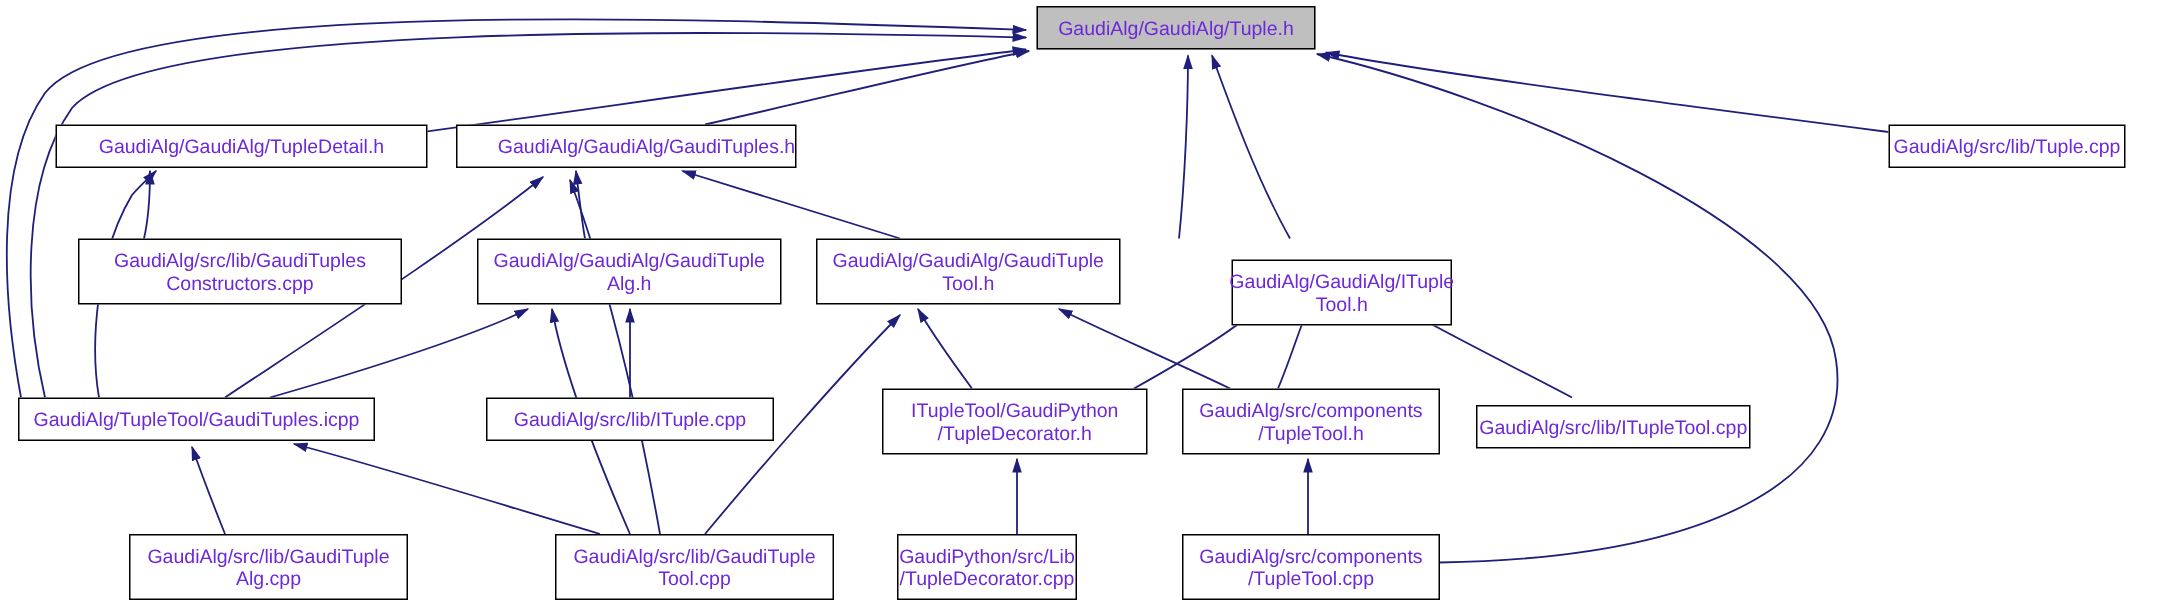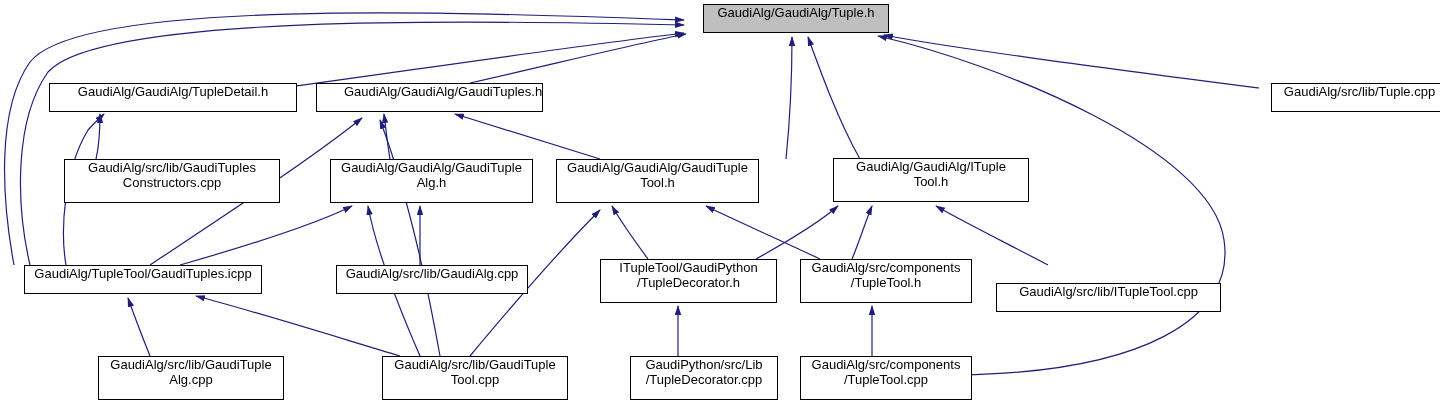--- a/index.html
+++ b/index.html
@@ -19,32 +19,31 @@
     position: absolute;
     left: 0;
     top: 0;
     width: 1440px;
     height: 405px;
   }
   .node {
     position: absolute;
     box-sizing: border-box;
     display: flex;
-    align-items: flex-start;
+    align-items: center;
     justify-content: center;
     text-align: center;
     border: 1px solid #000000;
     background: #ffffff;
-    color: #000000;
+    color: #6d28d9;
     font-size: 13px;
     line-height: 15px;
     letter-spacing: 0px;
     white-space: pre;
     z-index: 5;
-    margin-left: 12px;
   }
   .node.root {
     background: #bfbfbf;
     border: 1px solid #000000;
   }
   .node-label {
     display: block;
     white-space: pre;
   }
 </style>
@@ -85,38 +84,38 @@
         <path d="M 1048,265 C 1010,245 960,220 936,206" fill="none" stroke="#1f1f7a" stroke-width="1.2" marker-end="url(#arrow)"></path>
         <path d="M 756,259 C 790,240 820,222 838,206" fill="none" stroke="#1f1f7a" stroke-width="1.2" marker-end="url(#arrow)"></path>
         <path d="M 872,356 C 872,338 872,320 872,306" fill="none" stroke="#1f1f7a" stroke-width="1.2" marker-end="url(#arrow)"></path>
         <path d="M 470,356 C 500,320 560,250 600,210" fill="none" stroke="#1f1f7a" stroke-width="1.2" marker-end="url(#arrow)"></path>
       </g>
   </svg>
   <div id="nodes-group">
       <div class="node root" style="left: 691px; top: 4px; width: 186px; height: 29px;"><span class="node-label">GaudiAlg/GaudiAlg/Tuple.h</span></div>
       <div class="node" style="left: 37px; top: 83px; width: 248px; height: 29px;"><span class="node-label">GaudiAlg/GaudiAlg/TupleDetail.h</span></div>
       <div class="node" style="left: 304px; top: 83px; width: 227px; height: 29px; padding-left: 27px;"><span class="node-label">GaudiAlg/GaudiAlg/GaudiTuples.h</span></div>
-      <div class="node" style="left: 1259px; top: 83px; width: 177px; height: 29px;"><span class="node-label">GaudiAlg/src/lib/Tuple.cpp</span></div>
+      <div class="node" style="left: 1259px; top: 83px; width: 158px; height: 29px;"><span class="node-label">GaudiAlg/src/lib/Tuple.cpp</span></div>
       <div class="node" style="left: 52px; top: 159px; width: 216px; height: 44px;"><span class="node-label">GaudiAlg/src/lib/GaudiTuples
 Constructors.cpp</span></div>
       <div class="node" style="left: 318px; top: 159px; width: 203px; height: 44px;"><span class="node-label">GaudiAlg/GaudiAlg/GaudiTuple
 Alg.h</span></div>
       <div class="node" style="left: 544px; top: 159px; width: 203px; height: 44px;"><span class="node-label">GaudiAlg/GaudiAlg/GaudiTuple
 Tool.h</span></div>
-      <div class="node" style="left: 821px; top: 158px; width: 196px; height: 44px;"><span class="node-label">GaudiAlg/GaudiAlg/ITuple
+      <div class="node" style="left: 821px; top: 173px; width: 147px; height: 44px;"><span class="node-label">GaudiAlg/GaudiAlg/ITuple
 Tool.h</span></div>
       <div class="node" style="left: 12px; top: 265px; width: 238px; height: 29px;"><span class="node-label">GaudiAlg/TupleTool/GaudiTuples.icpp</span></div>
-      <div class="node" style="left: 324px; top: 265px; width: 192px; height: 29px;"><span class="node-label">GaudiAlg/src/lib/GaudiAlg.cpp</span></div>
+      <div class="node" style="left: 324px; top: 265px; width: 192px; height: 29px;"><span class="node-label">GaudiAlg/src/lib/ITuple.cpp</span></div>
       <div class="node" style="left: 588px; top: 259px; width: 177px; height: 44px;"><span class="node-label">ITupleTool/GaudiPython
 /TupleDecorator.h</span></div>
       <div class="node" style="left: 788px; top: 259px; width: 172px; height: 44px;"><span class="node-label">GaudiAlg/src/components
 /TupleTool.h</span></div>
-      <div class="node" style="left: 984px; top: 283px; width: 225px; height: 29px;"><span class="node-label">GaudiAlg/src/lib/ITupleTool.cpp</span></div>
+      <div class="node" style="left: 984px; top: 270px; width: 183px; height: 29px;"><span class="node-label">GaudiAlg/src/lib/ITupleTool.cpp</span></div>
       <div class="node" style="left: 86px; top: 356px; width: 186px; height: 44px;"><span class="node-label">GaudiAlg/src/lib/GaudiTuple
 Alg.cpp</span></div>
       <div class="node" style="left: 370px; top: 356px; width: 186px; height: 44px;"><span class="node-label">GaudiAlg/src/lib/GaudiTuple
 Tool.cpp</span></div>
-      <div class="node" style="left: 618px; top: 356px; width: 148px; height: 44px;"><span class="node-label">GaudiPython/src/Lib
+      <div class="node" style="left: 598px; top: 356px; width: 120px; height: 44px;"><span class="node-label">GaudiPython/src/Lib
 /TupleDecorator.cpp</span></div>
       <div class="node" style="left: 788px; top: 356px; width: 172px; height: 44px;"><span class="node-label">GaudiAlg/src/components
 /TupleTool.cpp</span></div>
     </div>
 </div>
 
 </body></html>

